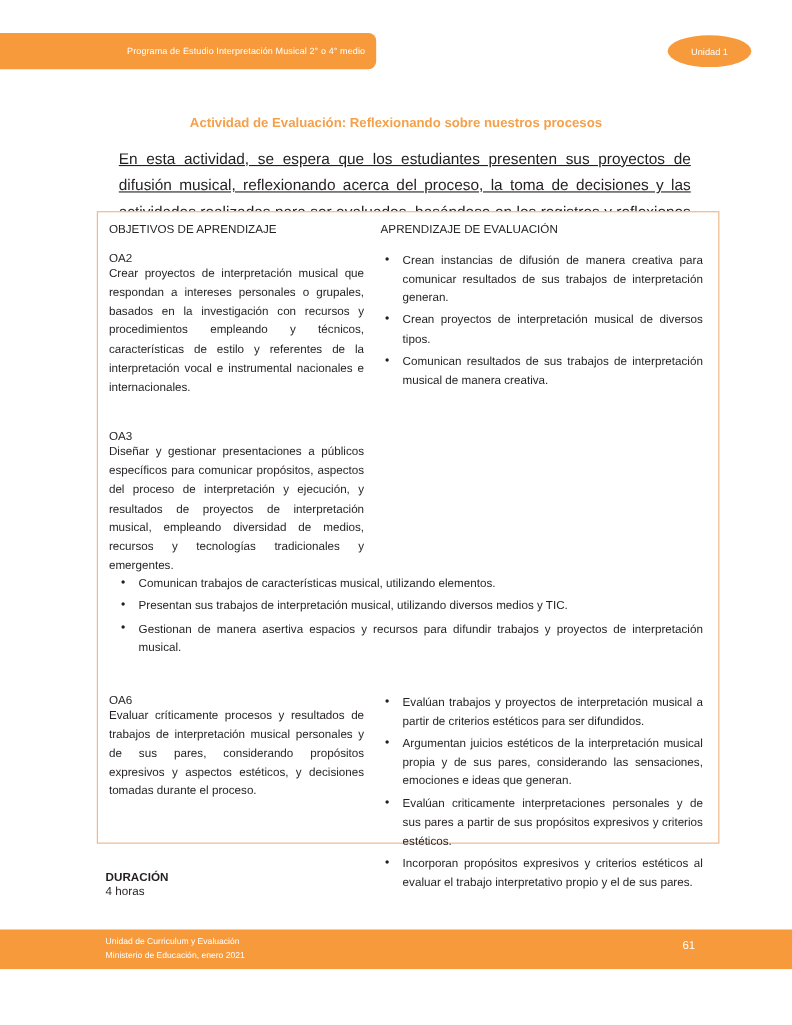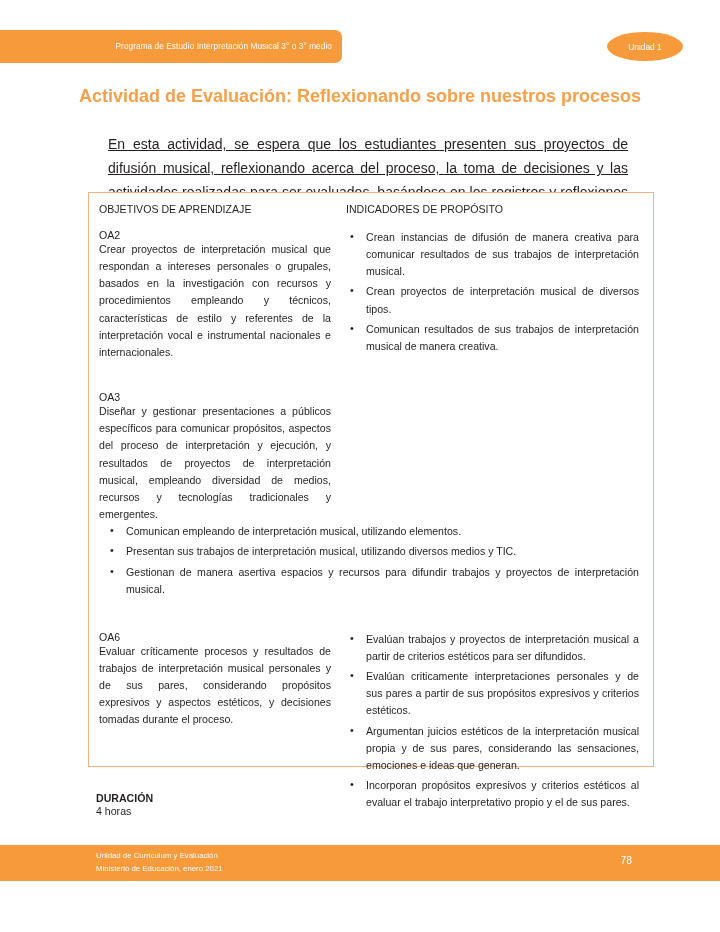--- a/index.html
+++ b/index.html
@@ -52,26 +52,26 @@
   }
   .unit-badge-text {
     color: #ffffff;
     font-size: 8.4px;
     white-space: nowrap;
   }
 
   
   .page-title {
     position: absolute;
-    top: 86px;
+    top: 104px;
     left: 0;
     width: 720px;
     text-align: center;
     color: #f5a04a;
-    font-size: 18px;
+    font-size: 12px;
     font-weight: bold;
   }
 
   
   .content {
     position: absolute;
     left: 96px;
     top: 120px;
     width: 544px;
   }
@@ -206,90 +206,90 @@
     right: 88px;
     top: 10px;
     color: #ffffff;
     font-size: 10.4px;
   }
 </style>
 </head>
 <body>
 
 <div class="header-bar">
-  <span class="header-bar-text">Programa de Estudio Interpretación Musical 3° o 3° medio</span>
+  <span class="header-bar-text">Programa de Estudio Interpretación Musical 2° o 4° medio</span>
 </div>
 <div class="unit-badge">
   <span class="unit-badge-text">Unidad 1</span>
 </div>
 
 <div class="page-title">Actividad de Evaluación: Reflexionando sobre nuestros procesos</div>
 
 <div class="content">
   <p class="body-par">En esta actividad, se espera que los estudiantes presenten sus proyectos de difusión musical, reflexionando acerca del proceso, la toma de decisiones y las actividades realizadas para ser evaluados, basándose en los registros y reflexiones de sus respectivos portafolios.</p>
 </div>
 
 <div class="oa-table">
   <div class="oa-table-inner">
 
     <div class="table-head">
       <div class="th-left">OBJETIVOS DE APRENDIZAJE</div>
-      <div class="th-right">INDICADORES DE PROPÓSITO</div>
+      <div class="th-right">APRENDIZAJE DE EVALUACIÓN</div>
     </div>
 
     <div class="oa-row" style="margin-bottom:30px;">
       <div class="oa-left">
         <div class="oa-code">OA2</div>
         <p class="oa-desc">Crear proyectos de interpretación musical que respondan a intereses personales o grupales, basados en la investigación con recursos y procedimientos empleando y técnicos, características de estilo y referentes de la interpretación vocal e instrumental nacionales e internacionales.</p>
       </div>
       <div class="oa-right">
         <ul class="ind-list">
-          <li>Crean instancias de difusión de manera creativa para comunicar resultados de sus trabajos de interpretación musical.</li>
+          <li>Crean instancias de difusión de manera creativa para comunicar resultados de sus trabajos de interpretación generan.</li>
           <li>Crean proyectos de interpretación musical de diversos tipos.</li>
           <li>Comunican resultados de sus trabajos de interpretación musical de manera creativa.</li>
         </ul>
       </div>
     </div>
 
     <div class="oa-row" style="margin-bottom:30px;flex-direction:column;">
       <div class="oa-left">
         <div class="oa-code">OA3</div>
         <p class="oa-desc">Diseñar y gestionar presentaciones a públicos específicos para comunicar propósitos, aspectos del proceso de interpretación y ejecución, y resultados de proyectos de interpretación musical, empleando diversidad de medios, recursos y tecnologías tradicionales y emergentes.</p>
       </div>
       <div class="oa-right">
         <ul class="ind-list">
-          <li>Comunican empleando de interpretación musical, utilizando elementos.</li>
+          <li>Comunican trabajos de características musical, utilizando elementos.</li>
           <li>Presentan sus trabajos de interpretación musical, utilizando diversos medios y TIC.</li>
           <li>Gestionan de manera asertiva espacios y recursos para difundir trabajos y proyectos de interpretación musical.</li>
         </ul>
       </div>
     </div>
 
     <div class="oa-row">
       <div class="oa-left">
         <div class="oa-code">OA6</div>
         <p class="oa-desc">Evaluar críticamente procesos y resultados de trabajos de interpretación musical personales y de sus pares, considerando propósitos expresivos y aspectos estéticos, y decisiones tomadas durante el proceso.</p>
       </div>
       <div class="oa-right">
         <ul class="ind-list">
           <li>Evalúan trabajos y proyectos de interpretación musical a partir de criterios estéticos para ser difundidos.</li>
+          <li>Argumentan juicios estéticos de la interpretación musical propia y de sus pares, considerando las sensaciones, emociones e ideas que generan.</li>
           <li>Evalúan criticamente interpretaciones personales y de sus pares a partir de sus propósitos expresivos y criterios estéticos.</li>
-          <li>Argumentan juicios estéticos de la interpretación musical propia y de sus pares, considerando las sensaciones, emociones e ideas que generan.</li>
           <li>Incorporan propósitos expresivos y criterios estéticos al evaluar el trabajo interpretativo propio y el de sus pares.</li>
         </ul>
       </div>
     </div>
 
   </div>
 </div>
 
 <div class="duration-block">
   <p class="duration-title">DURACIÓN</p>
   <p class="duration-value">4 horas</p>
 </div>
 
 <div class="footer-bar">
   <div class="footer-text">
     <div>Unidad de Curriculum y Evaluación</div>
     <div>Ministerio de Educación, enero 2021</div>
   </div>
-  <div class="footer-page">78</div>
+  <div class="footer-page">61</div>
 </div>
 
 </body></html>

